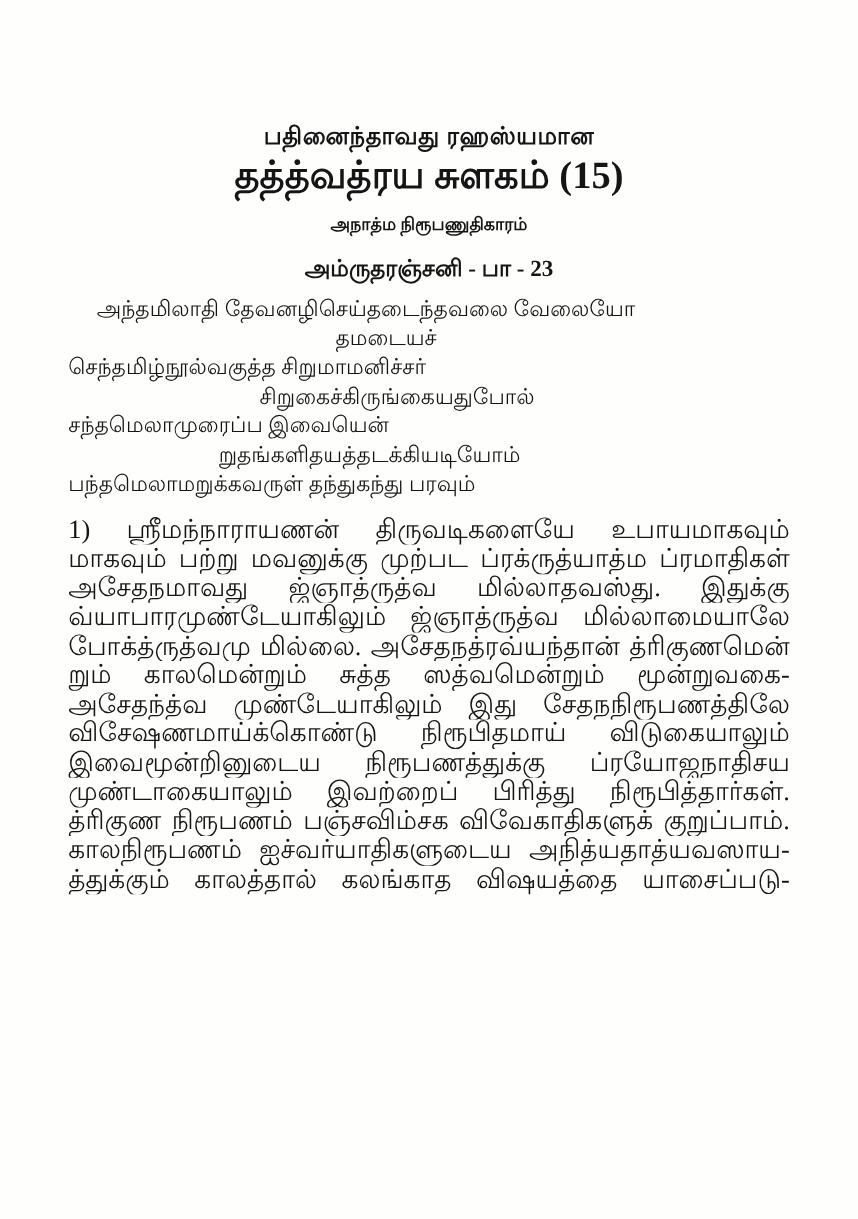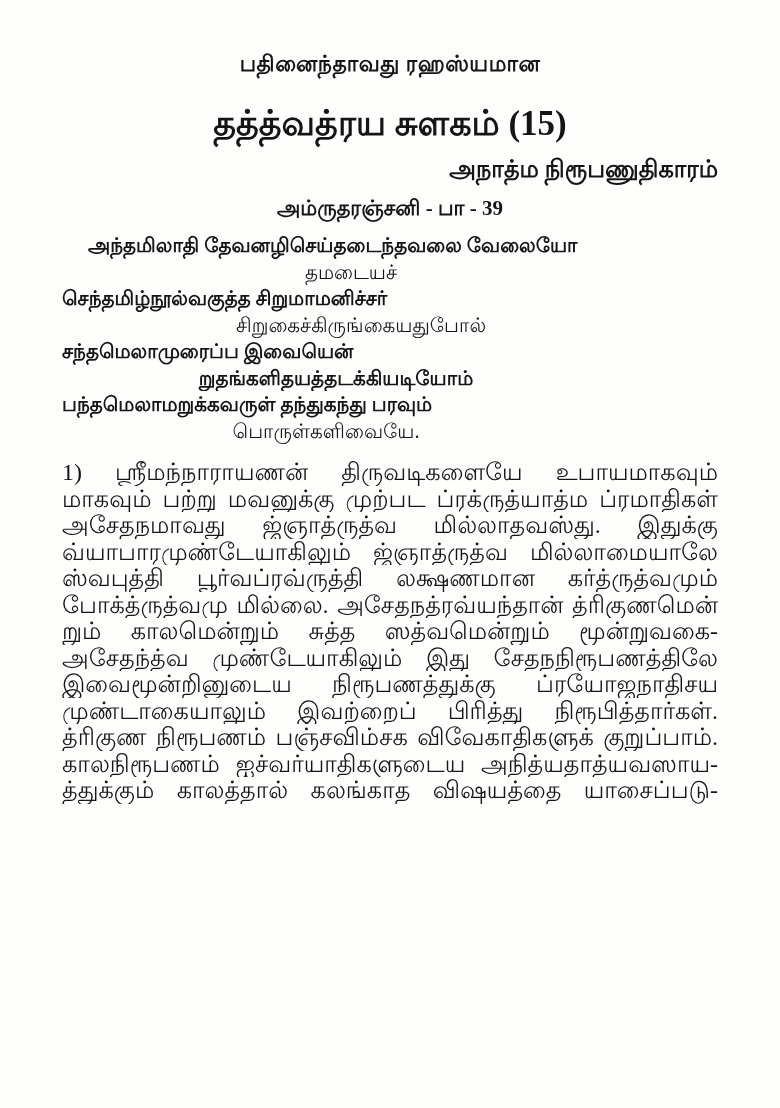--- a/index.html
+++ b/index.html
@@ -14,64 +14,64 @@
     margin: 0 auto;
     background: #fefefd;
     color: #151515;
     font-family: "Liberation Serif", "DejaVu Serif", serif;
     overflow: hidden;
   }
   .content {
     padding: 0 62px;
   }
   .header-small {
-    margin-top: 50px;
+    margin-top: 110px;
     text-align: center;
     font-size: 22px;
     line-height: 27px;
     font-weight: bold;
     letter-spacing: 0.5px;
   }
   .doc-title {
-    margin-top: 24px;
+    margin-top: 0;
     text-align: center;
     font-size: 35px;
     line-height: 46px;
     font-weight: bold;
   }
   .doc-subtitle {
     margin-top: 6px;
-    text-align: right;
-    font-size: 24px;
+    text-align: center;
+    font-size: 16px;
     line-height: 32px;
     font-weight: bold;
   }
   .doc-reference {
     margin-top: 9px;
     text-align: center;
     font-size: 21px;
     line-height: 28px;
     font-weight: bold;
   }
   .verse {
     margin-top: 10px;
     font-size: 20px;
   }
   .verse .v-line {
     height: 26.5px;
     line-height: 26.5px;
     overflow: hidden;
     white-space: nowrap;
   }
-  .v-left   { text-align: left; font-weight: bold; }
+  .v-left   { text-align: left; }
   .v-indent { padding-left: 26px; }
   .v-right  { text-align: center; }
   .v-r1 { padding-right: 78px; }
   .v-r2 { padding-right: 58px; }
-  .v-r3 { padding-right: 108px; font-weight: bold; }
+  .v-r3 { padding-right: 108px; }
   .v-r4 { padding-right: 128px; }
   .body-text {
     margin-top: 15px;
     font-size: 24px;
   }
   .body-text .p-line {
     height: 26.5px;
     line-height: 26.5px;
     overflow: hidden;
     text-align: justify;
@@ -83,42 +83,41 @@
 
 <div class="page">
   <div class="content">
 
     <div class="header-small">பதினைந்தாவது ரஹஸ்யமான</div>
 
     <div class="doc-title">தத்த்வத்ரய சுளகம் (15)</div>
 
     <div class="doc-subtitle">அநாத்ம நிரூபணுதிகாரம்</div>
 
-    <div class="doc-reference">அம்ருதரஞ்சனி - பா - 39</div>
+    <div class="doc-reference">அம்ருதரஞ்சனி - பா - 23</div>
 
     <div class="verse">
       <div class="v-line v-left v-indent">அந்தமிலாதி தேவனழிசெய்தடைந்தவலை வேலையோ</div>
       <div class="v-line v-right v-r1">தமடையச்</div>
       <div class="v-line v-left">செந்தமிழ்நூல்வகுத்த சிறுமாமனிச்சர்</div>
       <div class="v-line v-right v-r2">சிறுகைச்கிருங்கையதுபோல்</div>
       <div class="v-line v-left">சந்தமெலாமுரைப்ப இவையென்</div>
       <div class="v-line v-right v-r3">றுதங்களிதயத்தடக்கியடியோம்</div>
       <div class="v-line v-left">பந்தமெலாமறுக்கவருள் தந்துகந்து பரவும்</div>
-      <div class="v-line v-right v-r4">பொருள்களிவையே.</div>
     </div>
 
     <div class="body-text">
       <div class="p-line">1) ஸ்ரீமந்நாராயணன் திருவடிகளையே உபாயமாகவும் உபேய-</div>
       <div class="p-line">மாகவும் பற்று மவனுக்கு முற்பட ப்ரக்ருத்யாத்ம ப்ரமாதிகள்</div>
       <div class="p-line">அசேதநமாவது ஜ்ஞாத்ருத்வ மில்லாதவஸ்து. இதுக்கு</div>
       <div class="p-line">வ்யாபாரமுண்டேயாகிலும் ஜ்ஞாத்ருத்வ மில்லாமையாலே</div>
-      <div class="p-line">ஸ்வபுத்தி பூர்வப்ரவ்ருத்தி லக்ஷணமான கர்த்ருத்வமும்</div>
       <div class="p-line">போக்த்ருத்வமு மில்லை. அசேதநத்ரவ்யந்தான் த்ரிகுணமென்</div>
       <div class="p-line">றும் காலமென்றும் சுத்த ஸத்வமென்றும் மூன்றுவகை-</div>
       <div class="p-line">அசேதந்த்வ முண்டேயாகிலும் இது சேதநநிரூபணத்திலே</div>
+      <div class="p-line">விசேஷணமாய்க்கொண்டு நிரூபிதமாய் விடுகையாலும்</div>
       <div class="p-line">இவைமூன்றினுடைய நிரூபணத்துக்கு ப்ரயோஜநாதிசய</div>
       <div class="p-line">முண்டாகையாலும் இவற்றைப் பிரித்து நிரூபித்தார்கள்.</div>
       <div class="p-line">த்ரிகுண நிரூபணம் பஞ்சவிம்சக விவேகாதிகளுக் குறுப்பாம்.</div>
       <div class="p-line">காலநிரூபணம் ஐச்வர்யாதிகளுடைய அநித்யதாத்யவஸாய-</div>
       <div class="p-line">த்துக்கும் காலத்தால் கலங்காத விஷயத்தை யாசைப்படு-</div>
     </div>
 
   </div>
 </div>
 

